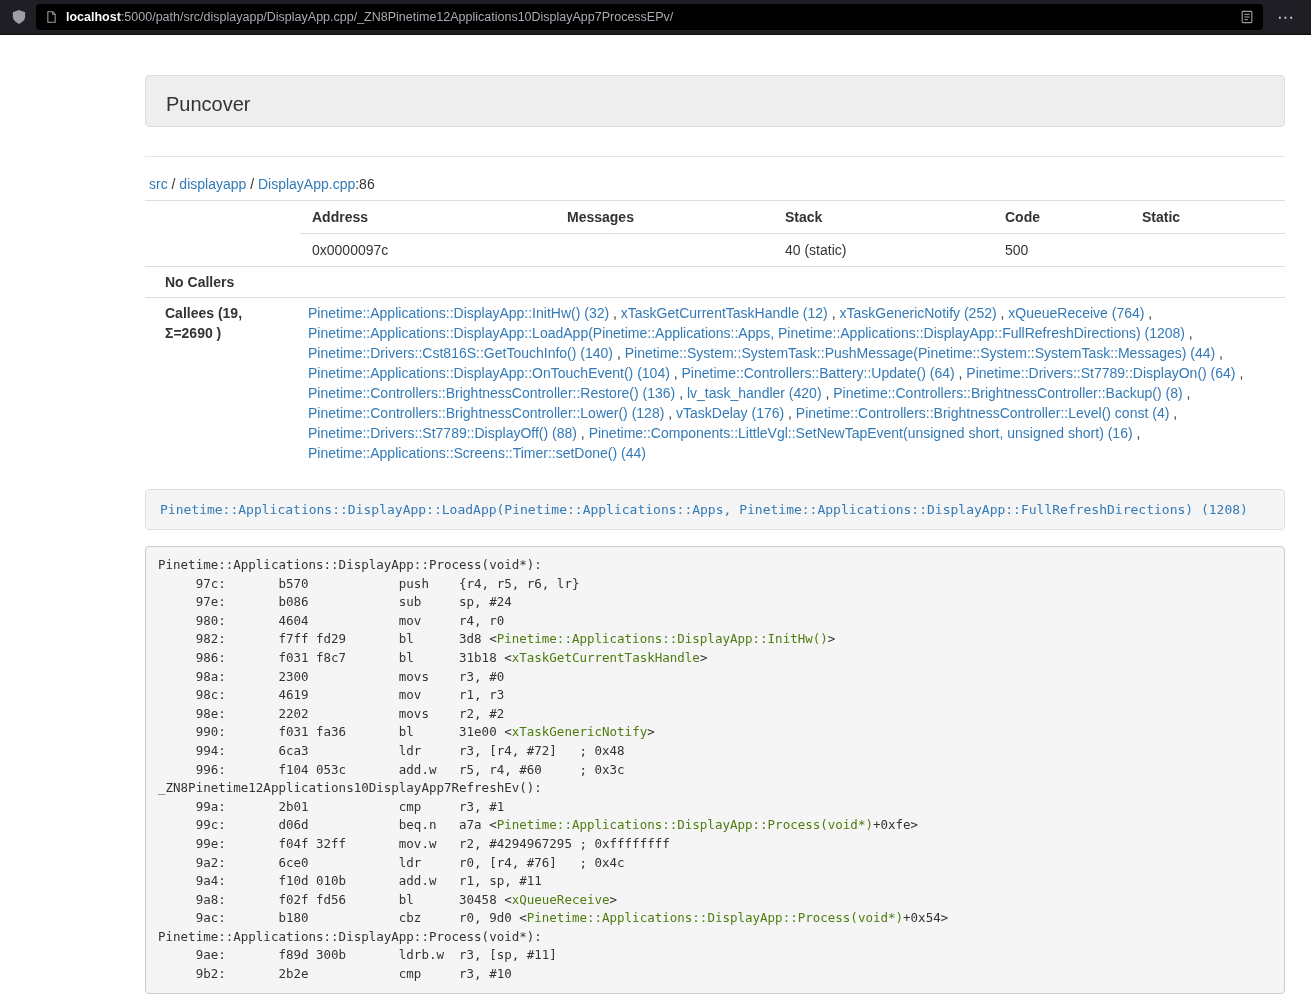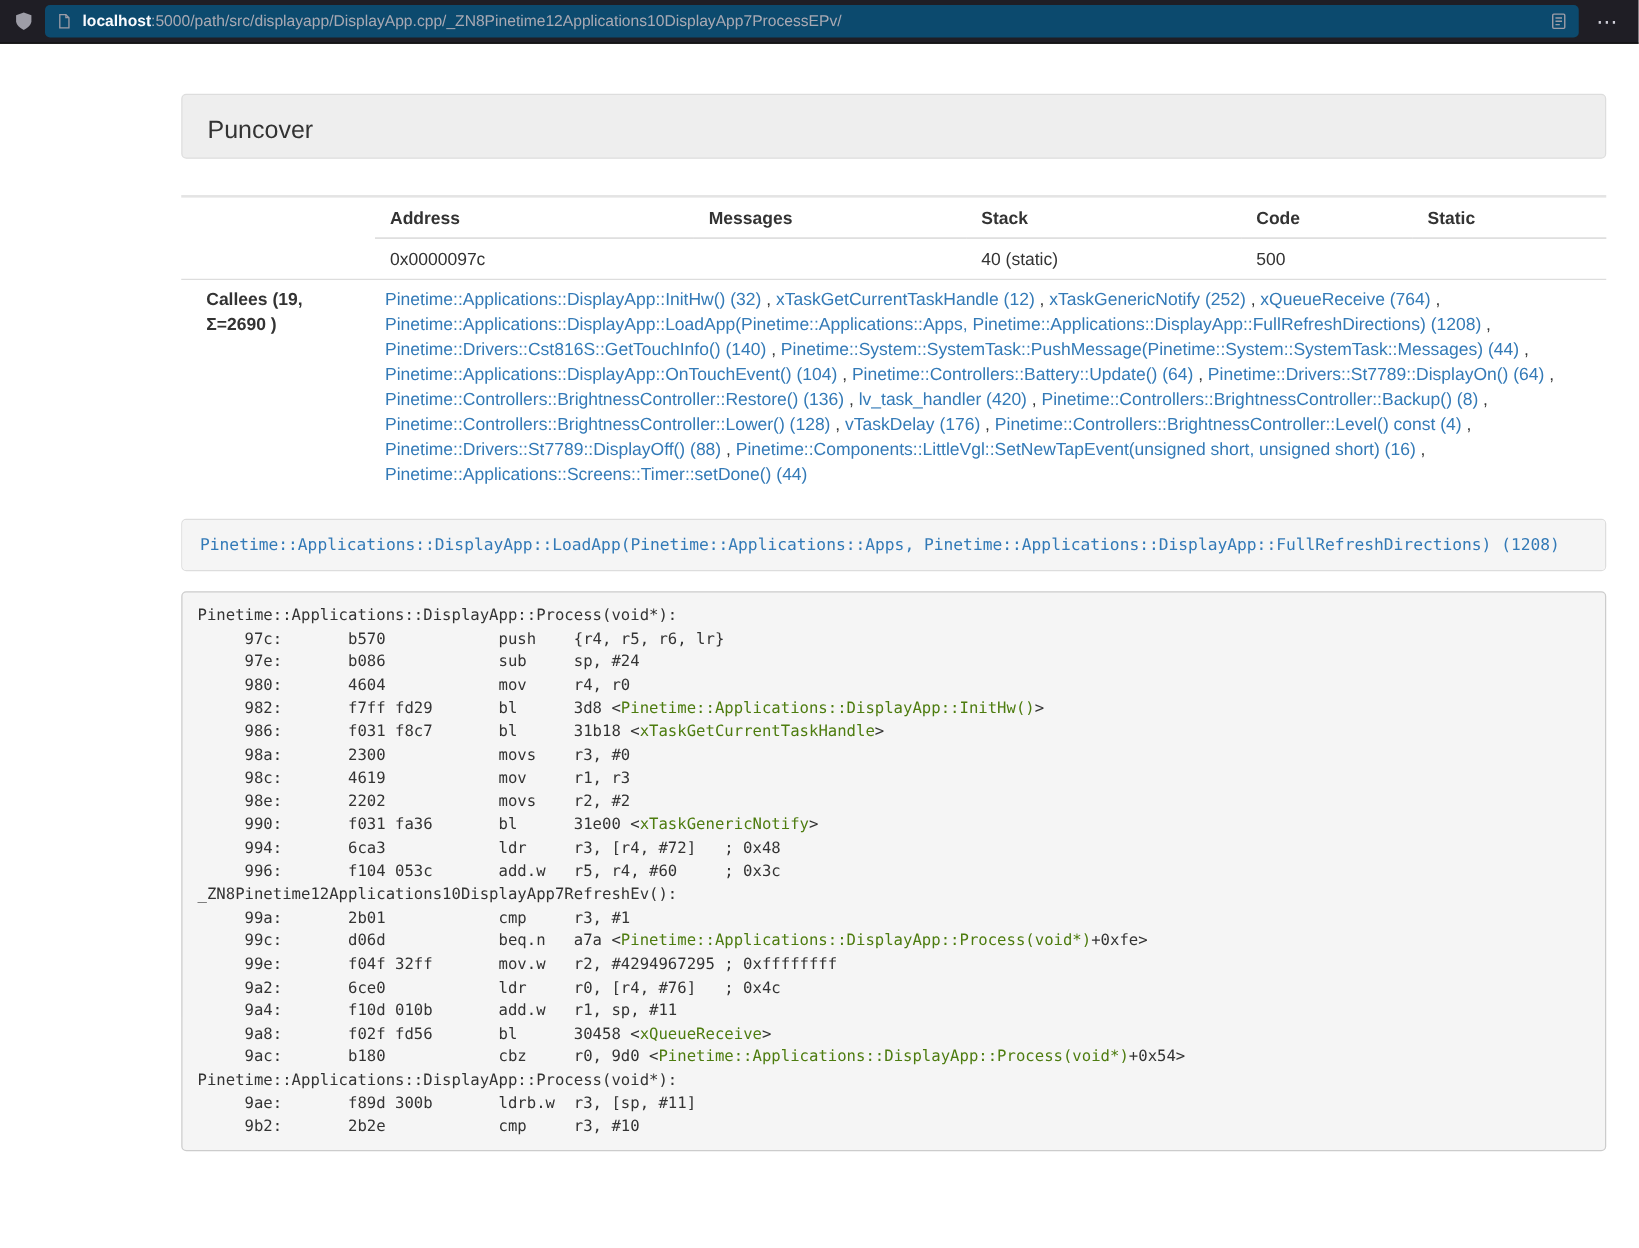--- a/index.html
+++ b/index.html
@@ -10,21 +10,21 @@
     font-family: "Liberation Sans", sans-serif; font-size: 14px;
   }
   a { color: #337ab7; text-decoration: none; cursor: pointer; }
 
   
   .chrome {
     height: 35px; background: #1f1e25; border-bottom: 1px solid #0c0c0d;
     display: flex; align-items: center; padding: 0 12px; gap: 10px;
   }
   .urlbar {
-    flex: 1; height: 26px; background: #0c4a6e; border-radius: 4px;
+    flex: 1; height: 26px; background: #000000; border-radius: 4px;
     display: flex; align-items: center; padding: 0 9px; gap: 8px; min-width: 0;
   }
   .url-text {
     flex: 1; min-width: 0; white-space: nowrap; overflow: hidden;
     font-size: 12.5px; color: #a9a9b3;
   }
   .url-text .host { color: #fbfbfe; font-weight: bold; }
   .chrome-icon { display: inline-flex; align-items: center; justify-content: center; flex: 0 0 auto; }
   .menu-dots { color: #cfcfd8; font-size: 17px; line-height: 1; padding: 0 4px; letter-spacing: 1px; }
 
@@ -109,20 +109,21 @@
 </div>
 
 <div class="page">
 
   <div class="jumbotron">
     <h1>Puncover</h1>
   </div>
 
   <hr class="sep">
 
+  <div class="breadcrumb"><a href="#" class="bc-link">src</a> / <a href="#" class="bc-link">displayapp</a> / <a href="#" class="bc-link">DisplayApp.cpp</a><span>:86</span></div>
 
   <table class="sym-table">
     <tbody>
       <tr>
         <th class="label-col"></th>
         <td class="nopad">
           <table class="inner-table">
             <thead>
               <tr>
                 <th class="c-addr">Address</th>
@@ -136,20 +137,24 @@
               <tr>
                 <td>0x0000097c</td>
                 <td></td>
                 <td>40 (static)</td>
                 <td>500</td>
                 <td></td>
               </tr>
             </tbody>
           </table>
         </td>
+      </tr>
+      <tr>
+        <th class="label-col">No Callers</th>
+        <td></td>
       </tr>
       <tr>
         <th class="label-col">Callees (19, Σ=2690 )</th>
         <td class="callees"><a href="#">Pinetime::Applications::DisplayApp::InitHw() (32)</a> , <a href="#">xTaskGetCurrentTaskHandle (12)</a> , <a href="#">xTaskGenericNotify (252)</a> , <a href="#">xQueueReceive (764)</a> , <a href="#">Pinetime::Applications::DisplayApp::LoadApp(Pinetime::Applications::Apps, Pinetime::Applications::DisplayApp::FullRefreshDirections) (1208)</a> , <a href="#">Pinetime::Drivers::Cst816S::GetTouchInfo() (140)</a> , <a href="#">Pinetime::System::SystemTask::PushMessage(Pinetime::System::SystemTask::Messages) (44)</a> , <a href="#">Pinetime::Applications::DisplayApp::OnTouchEvent() (104)</a> , <a href="#">Pinetime::Controllers::Battery::Update() (64)</a> , <a href="#">Pinetime::Drivers::St7789::DisplayOn() (64)</a> , <a href="#">Pinetime::Controllers::BrightnessController::Restore() (136)</a> , <a href="#">lv_task_handler (420)</a> , <a href="#">Pinetime::Controllers::BrightnessController::Backup() (8)</a> , <a href="#">Pinetime::Controllers::BrightnessController::Lower() (128)</a> , <a href="#">vTaskDelay (176)</a> , <a href="#">Pinetime::Controllers::BrightnessController::Level() const (4)</a> , <a href="#">Pinetime::Drivers::St7789::DisplayOff() (88)</a> , <a href="#">Pinetime::Components::LittleVgl::SetNewTapEvent(unsigned short, unsigned short) (16)</a> , <a href="#">Pinetime::Applications::Screens::Timer::setDone() (44)</a></td>
       </tr>
     </tbody>
   </table>
 
   <div class="panel">
     <div class="panel-heading">

